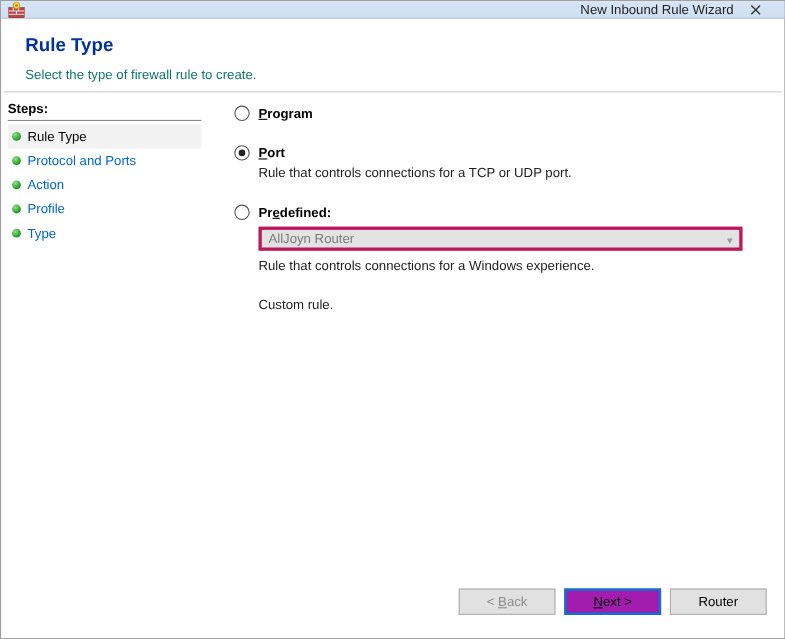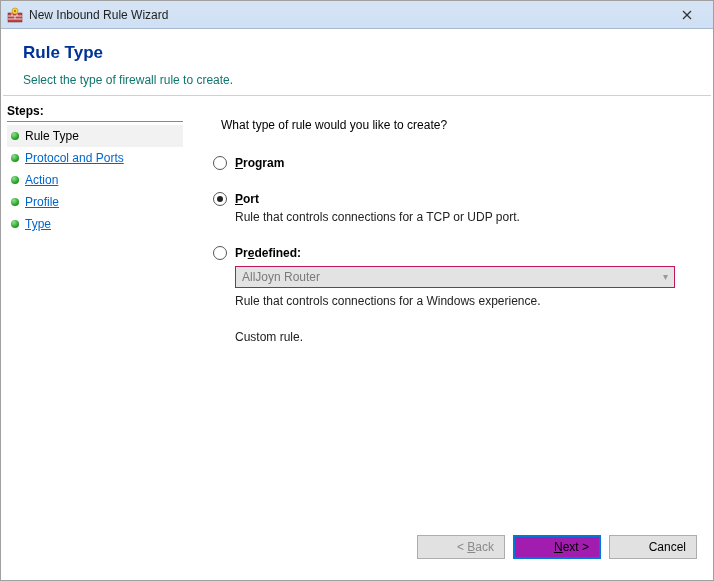--- a/index.html
+++ b/index.html
@@ -12,26 +12,27 @@
   }
   .window {
     width: 714px;
     height: 581px;
     border: 1px solid #a0a0a0;
     display: flex;
     flex-direction: column;
     background: #fff;
   }
   .titlebar {
-    height: 28px;
+    height: 16px;
     background: linear-gradient(#d6e4f5, #cfe0f4);
     border-bottom: 1px solid #a8b8d0;
     display: flex;
     align-items: center;
     padding: 0 6px;
+    text-align: right;
   }
   .titlebar-icon {
     width: 16px; height: 16px;
     margin-right: 6px;
     display: inline-flex;
   }
   .titlebar-title {
     flex: 1;
     font-size: 12px;
     color: #222;
@@ -81,21 +82,21 @@
     cursor: default;
   }
   .step-item.current { background: #f2f2f2; }
   .step-bullet {
     width: 8px; height: 8px;
     border-radius: 50%;
     background: radial-gradient(circle at 35% 30%, #8fe08f 0%, #2aa52a 60%, #0b6b0b 100%);
     flex: none;
   }
   .step-label { color: #000; }
-  .step-item.link .step-label { color: #0066cc; text-decoration: underline; }
+  .step-item.link .step-label { color: #0066cc; }
   .content-panel {
     flex: 1;
     padding: 12px 28px 0 20px;
     position: relative;
   }
   .question {
     margin: 10px 0 24px 10px;
   }
   .options {
     margin-left: 2px;
@@ -128,21 +129,21 @@
   }
   .option-desc {
     margin: 4px 0 0 22px;
     color: #222;
   }
   .predefined-select {
     margin: 6px 0 6px 22px;
     width: 440px;
     height: 22px;
     background: #e3e3e3;
-    border: 1px solid #be185d;
+    border: 3px solid #be185d;
     color: #7a7a7a;
     display: flex;
     align-items: center;
     padding: 0 6px;
     position: relative;
   }
   .predefined-select .chev {
     position: absolute;
     right: 6px;
     top: 4px;
@@ -159,21 +160,21 @@
     padding: 0 16px 12px 0;
   }
   .btn {
     min-width: 88px;
     height: 24px;
     border: 1px solid #adadad;
     background: #e1e1e1;
     font-size: 12px;
     display: inline-flex;
     align-items: center;
-    justify-content: flex-end;
+    justify-content: center;
     cursor: default;
     padding: 0 10px;
   }
   .btn.disabled { color: #8a8a8a; }
   .btn.primary {
     border: 2px solid #0078d7;
     background: #a21caf;
     color: #000;
   }
   .hairline-top {
@@ -236,21 +237,20 @@
         <span class="step-bullet"></span>
         <span class="step-label">Profile</span>
       </div>
       <div class="step-item link">
         <span class="step-bullet"></span>
         <span class="step-label">Type</span>
       </div>
     </div>
 
     <div class="content-panel">
-      <div class="question">What type of rule would you like to create?</div>
 
       <div class="options">
 
         <div class="option">
           <div class="option-row">
             <span class="radio"></span>
             <span class="option-label"><span style="text-decoration:underline">P</span><span>rogram</span></span>
           </div>
         </div>
 
@@ -282,16 +282,16 @@
     </div>
   </div>
 
   <div class="footer">
     <span class="btn disabled">
         <span>&lt; <span style="text-decoration:underline">B</span>ack</span>
       </span>
     <span class="btn primary">
         <span><span style="text-decoration:underline">N</span>ext &gt;</span>
       </span>
-    <span class="btn">Cancel</span>
+    <span class="btn">Router</span>
   </div>
 
 </div>
 
 </body></html>

